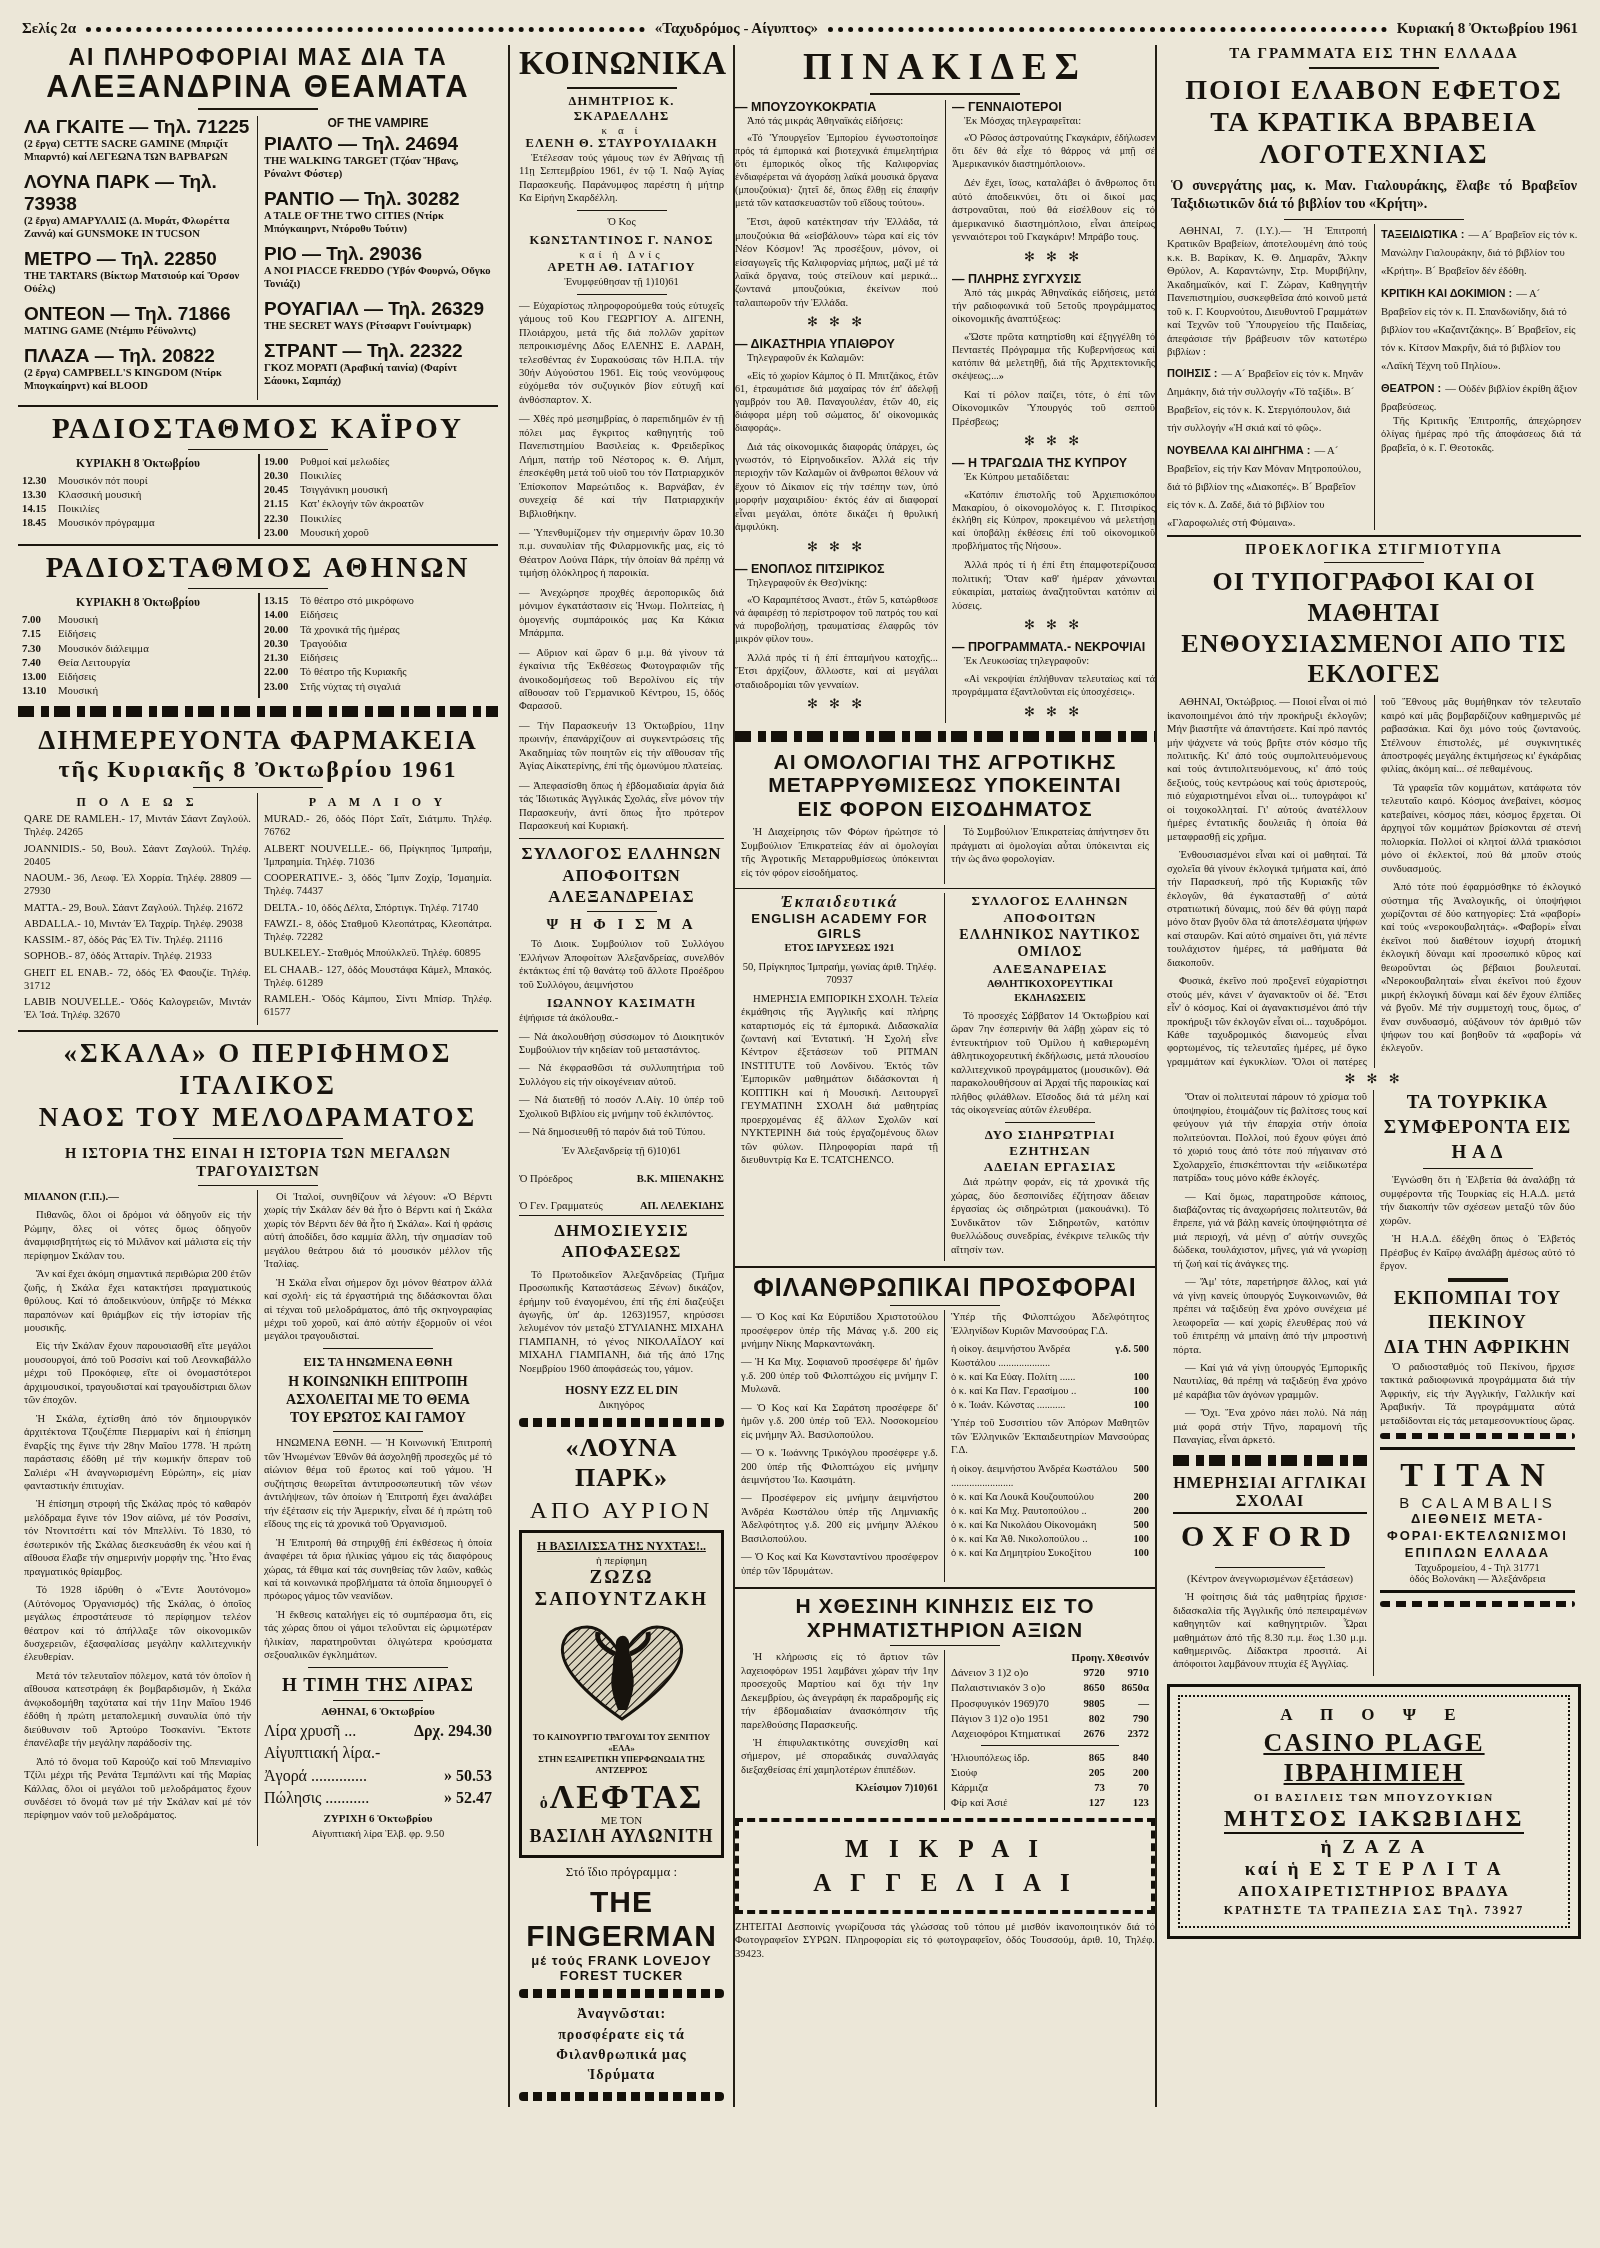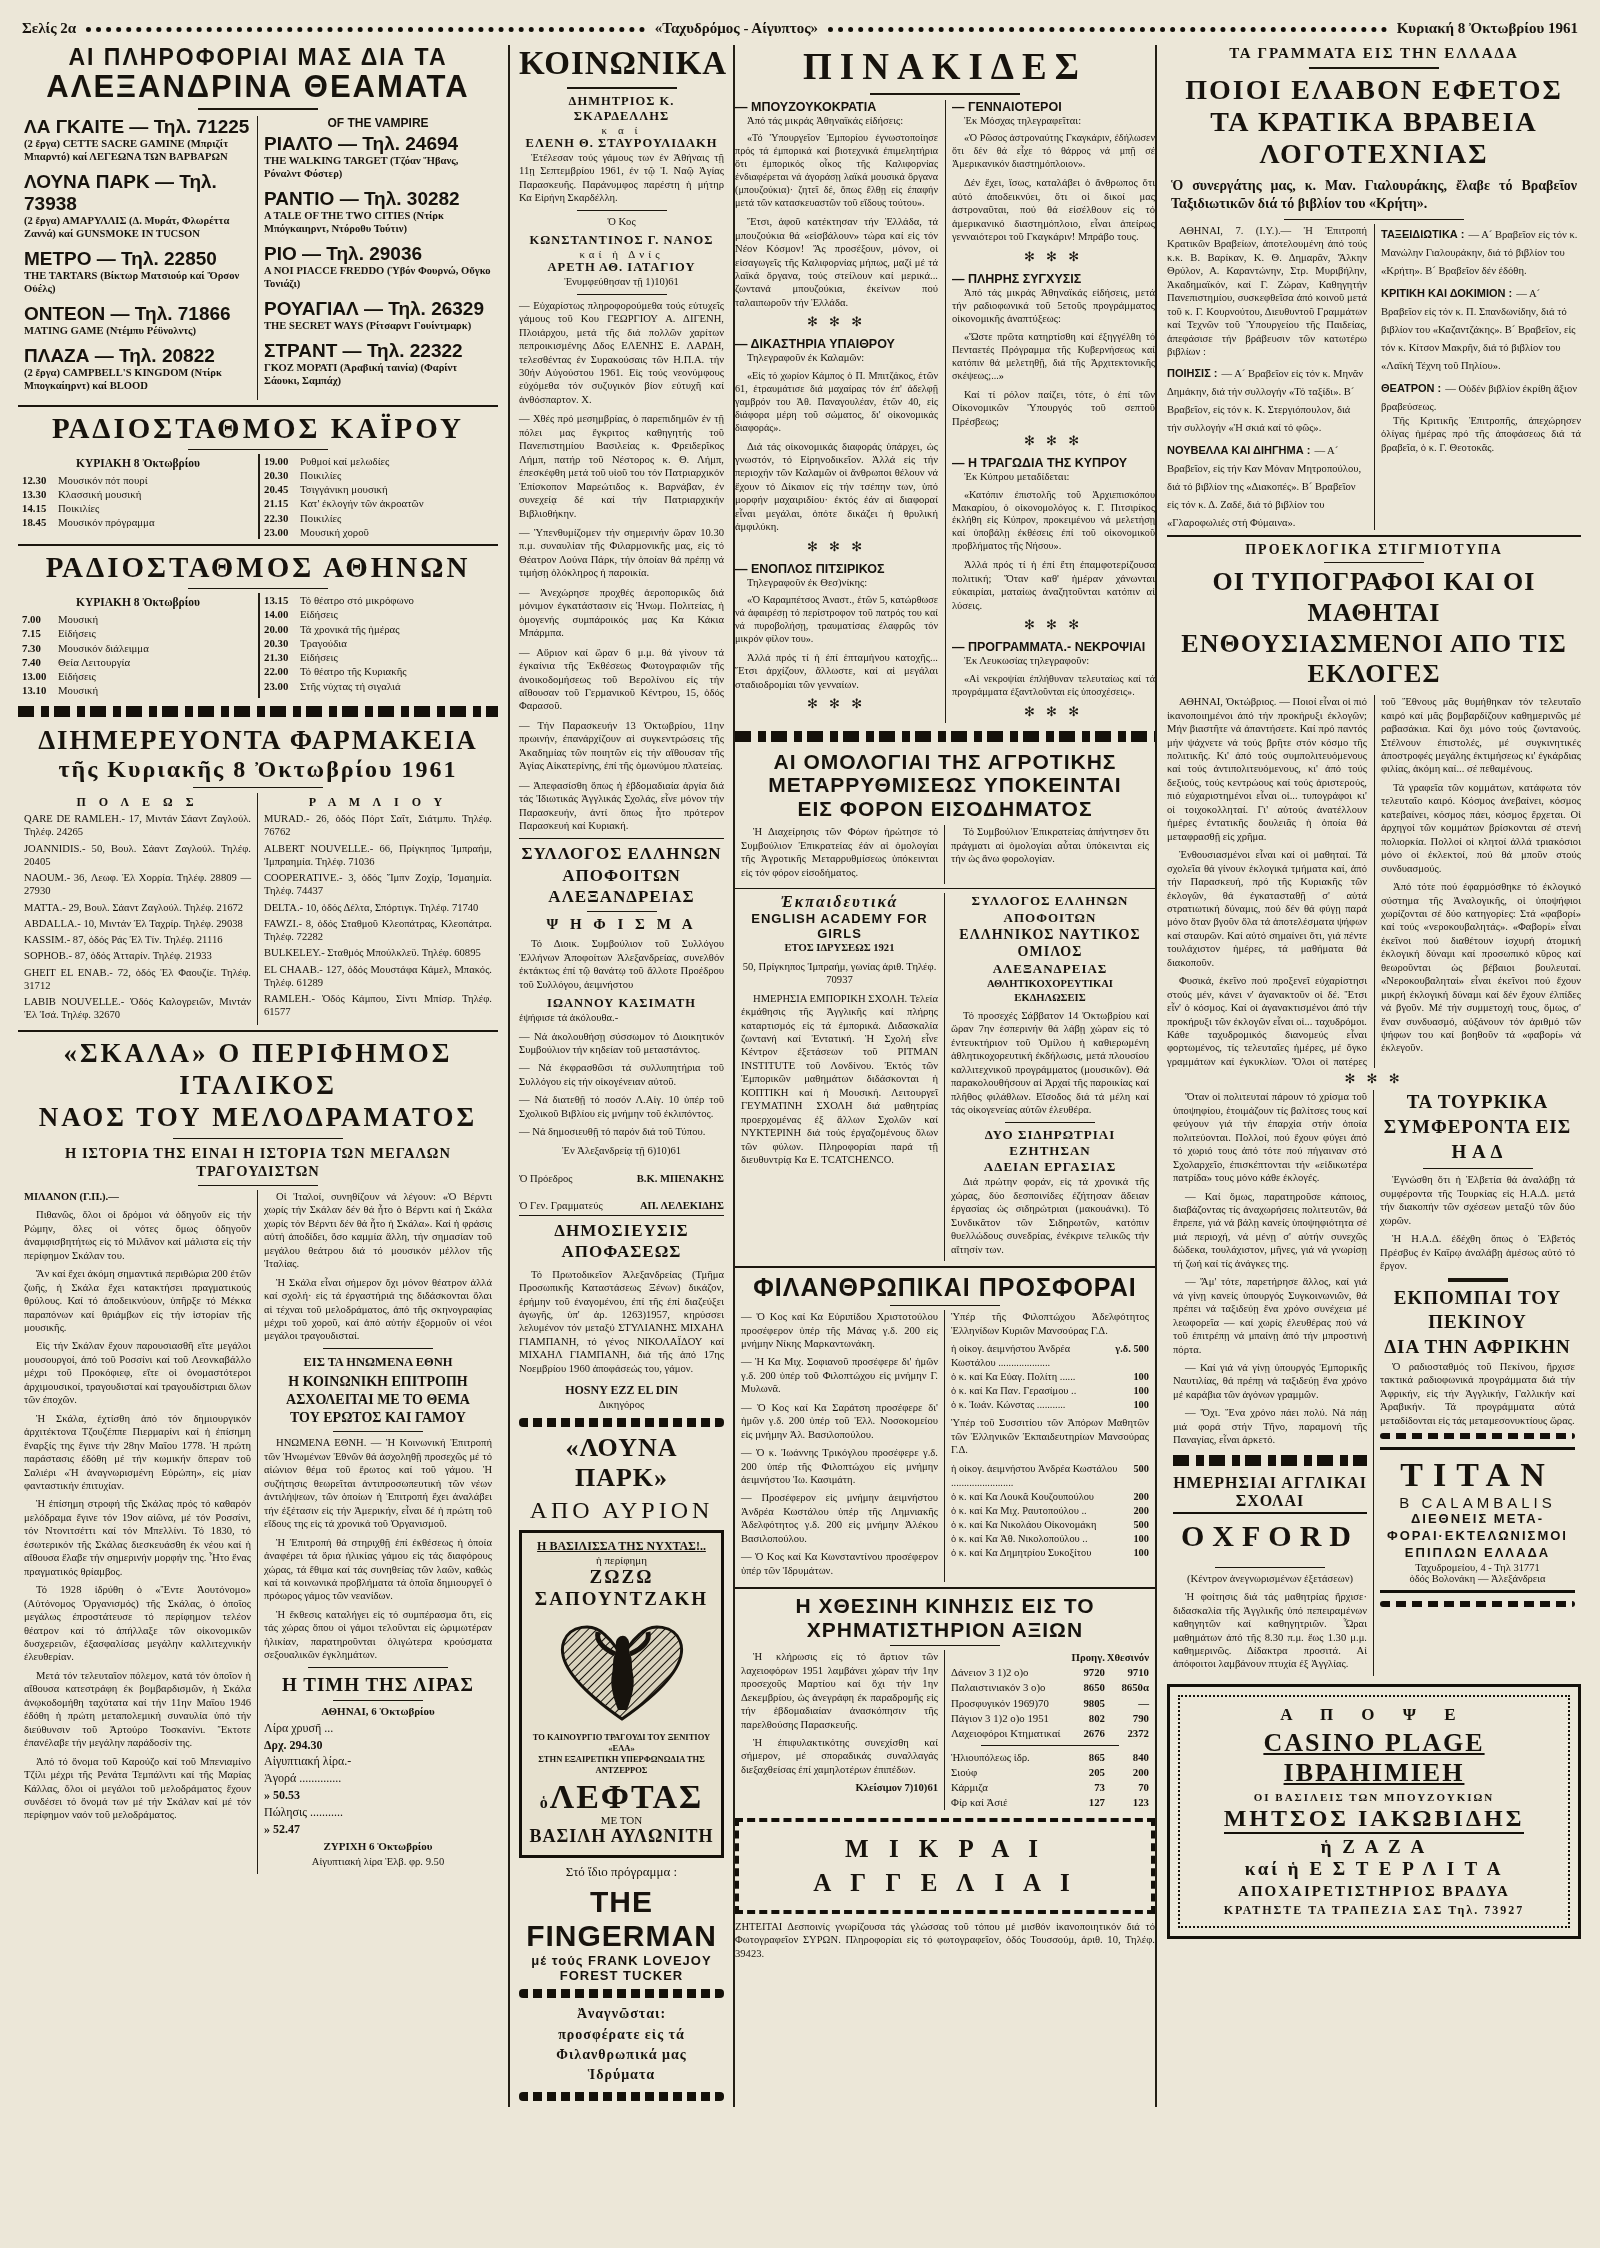--- a/index.html
+++ b/index.html
@@ -58,21 +58,21 @@
   .scala-h{font-size:27px;font-weight:bold;text-align:center;letter-spacing:3px;line-height:1.2;}
   .scala-deck{font-weight:bold;text-align:center;font-size:14.5px;letter-spacing:1px;line-height:1.25;margin:5px 0;}
   .art2{display:flex;margin-top:4px;}
   .art2 .ac{width:50%;padding:0 6px;}
   .art2 .ac.first{border-right:1px solid #241f15;}
   .inset-kick{font-weight:bold;text-align:center;font-size:12.5px;margin-top:6px;}
   .inset-h{font-weight:bold;text-align:center;font-size:14px;line-height:1.3;margin:3px 0;}
   
   .lira-title{font-size:19px;font-weight:bold;text-align:center;letter-spacing:1px;margin-top:6px;}
   .lira-sub{font-weight:bold;font-size:11px;text-align:center;margin:3px 0;}
-  .lira-row{display:flex;font-size:12px;line-height:1.4;flex-direction:column;}
+  .lira-row{display:flex;font-size:16px;line-height:1.4;}
   .lira-row .ll{flex:1;}
   .lira-row .lv{font-weight:bold;}
   
   .koin-title{font-size:33px;font-weight:bold;text-align:center;letter-spacing:1px;}
   .names{font-weight:bold;text-align:center;font-size:12.5px;letter-spacing:1px;}
   .kai{text-align:center;font-size:11px;letter-spacing:4px;}
   .koin-item{font-size:10.6px;line-height:1.27;text-align:justify;margin-bottom:6px;}
   .sig{display:flex;justify-content:space-between;font-size:10.6px;margin-top:16px;}
   
   .b-head1{font-size:17px;font-weight:bold;text-align:center;letter-spacing:1px;line-height:1.25;}

